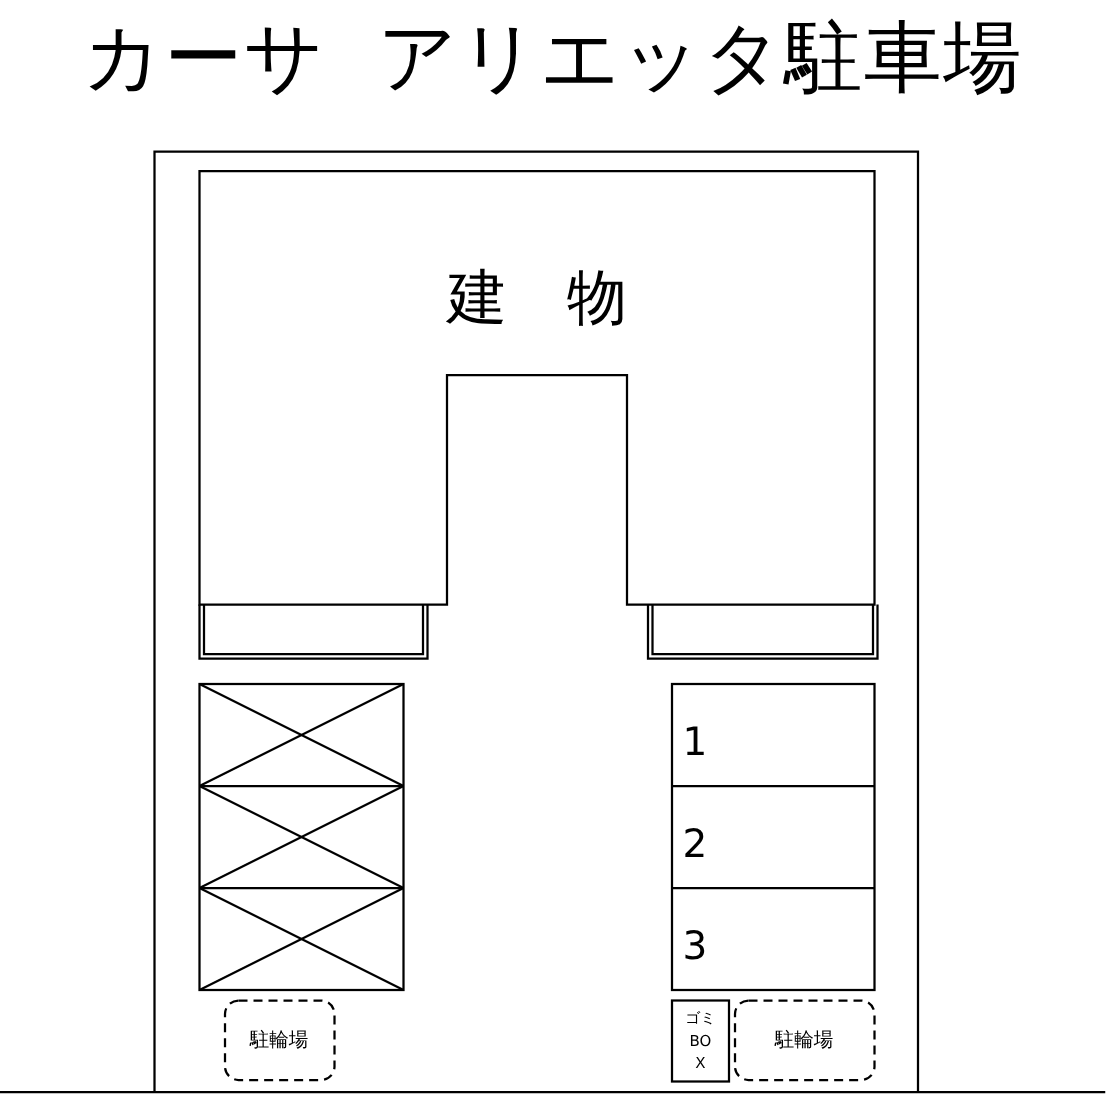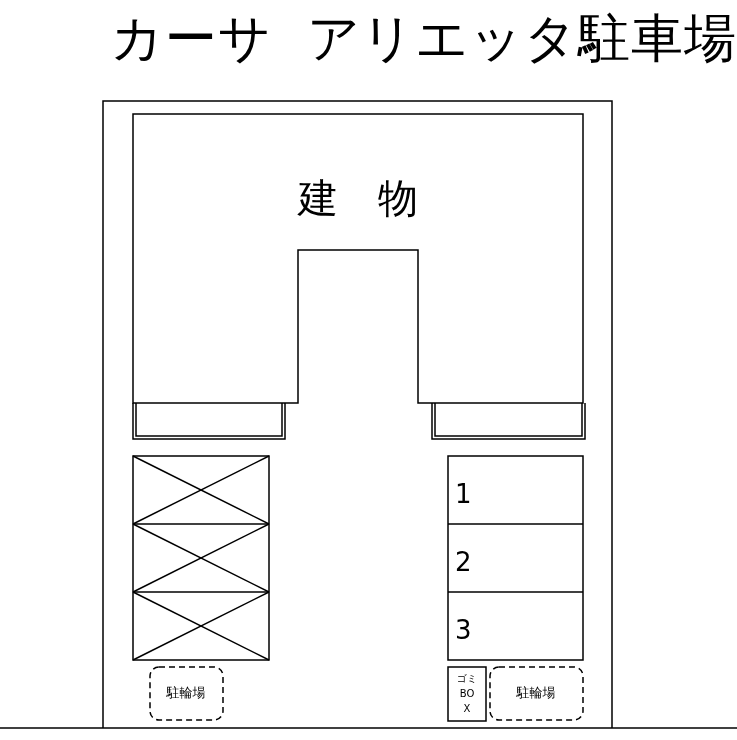--- a/index.html
+++ b/index.html
@@ -1,17 +1,17 @@
 <!DOCTYPE html>
 <html><head>
 <meta charset="utf-8">
 <style>
   html, body { margin:0; padding:0; background:#ffffff; }
   body { width:737px; height:740px; position:relative; overflow:hidden; font-family:"DejaVu Sans", sans-serif; }
-  .title { position:absolute; left:0; top:4px; width:737px; text-align:right; font-size:52px; letter-spacing:1px; color:#000; white-space:pre; font-family:"DejaVu Sans", sans-serif; }
+  .title { position:absolute; left:0; top:4px; width:737px; text-align:center; font-size:52px; letter-spacing:1px; color:#000; white-space:pre; font-family:"DejaVu Sans", sans-serif; }
   svg { position:absolute; left:0; top:0; }
   .lbl { font-family:"DejaVu Sans", sans-serif; fill:#000; }
 </style>
 </head>
 <body>
 
 <div class="title">カーサ  アリエッタ駐車場</div>
 
 <svg width="737" height="740" viewBox="0 0 737 740">
   <g stroke="#000" stroke-width="1.5" fill="none">

